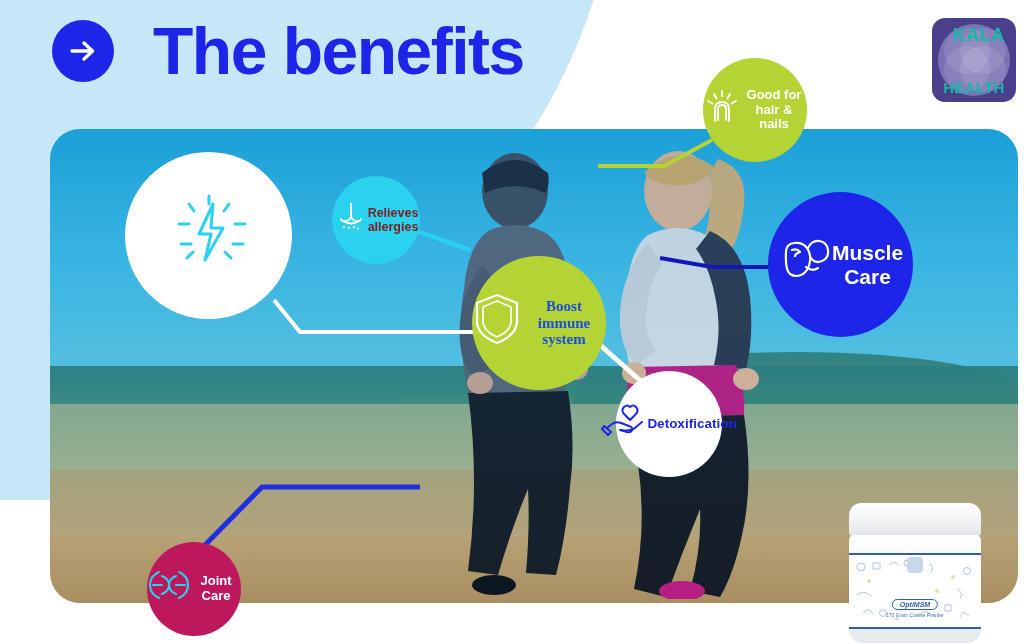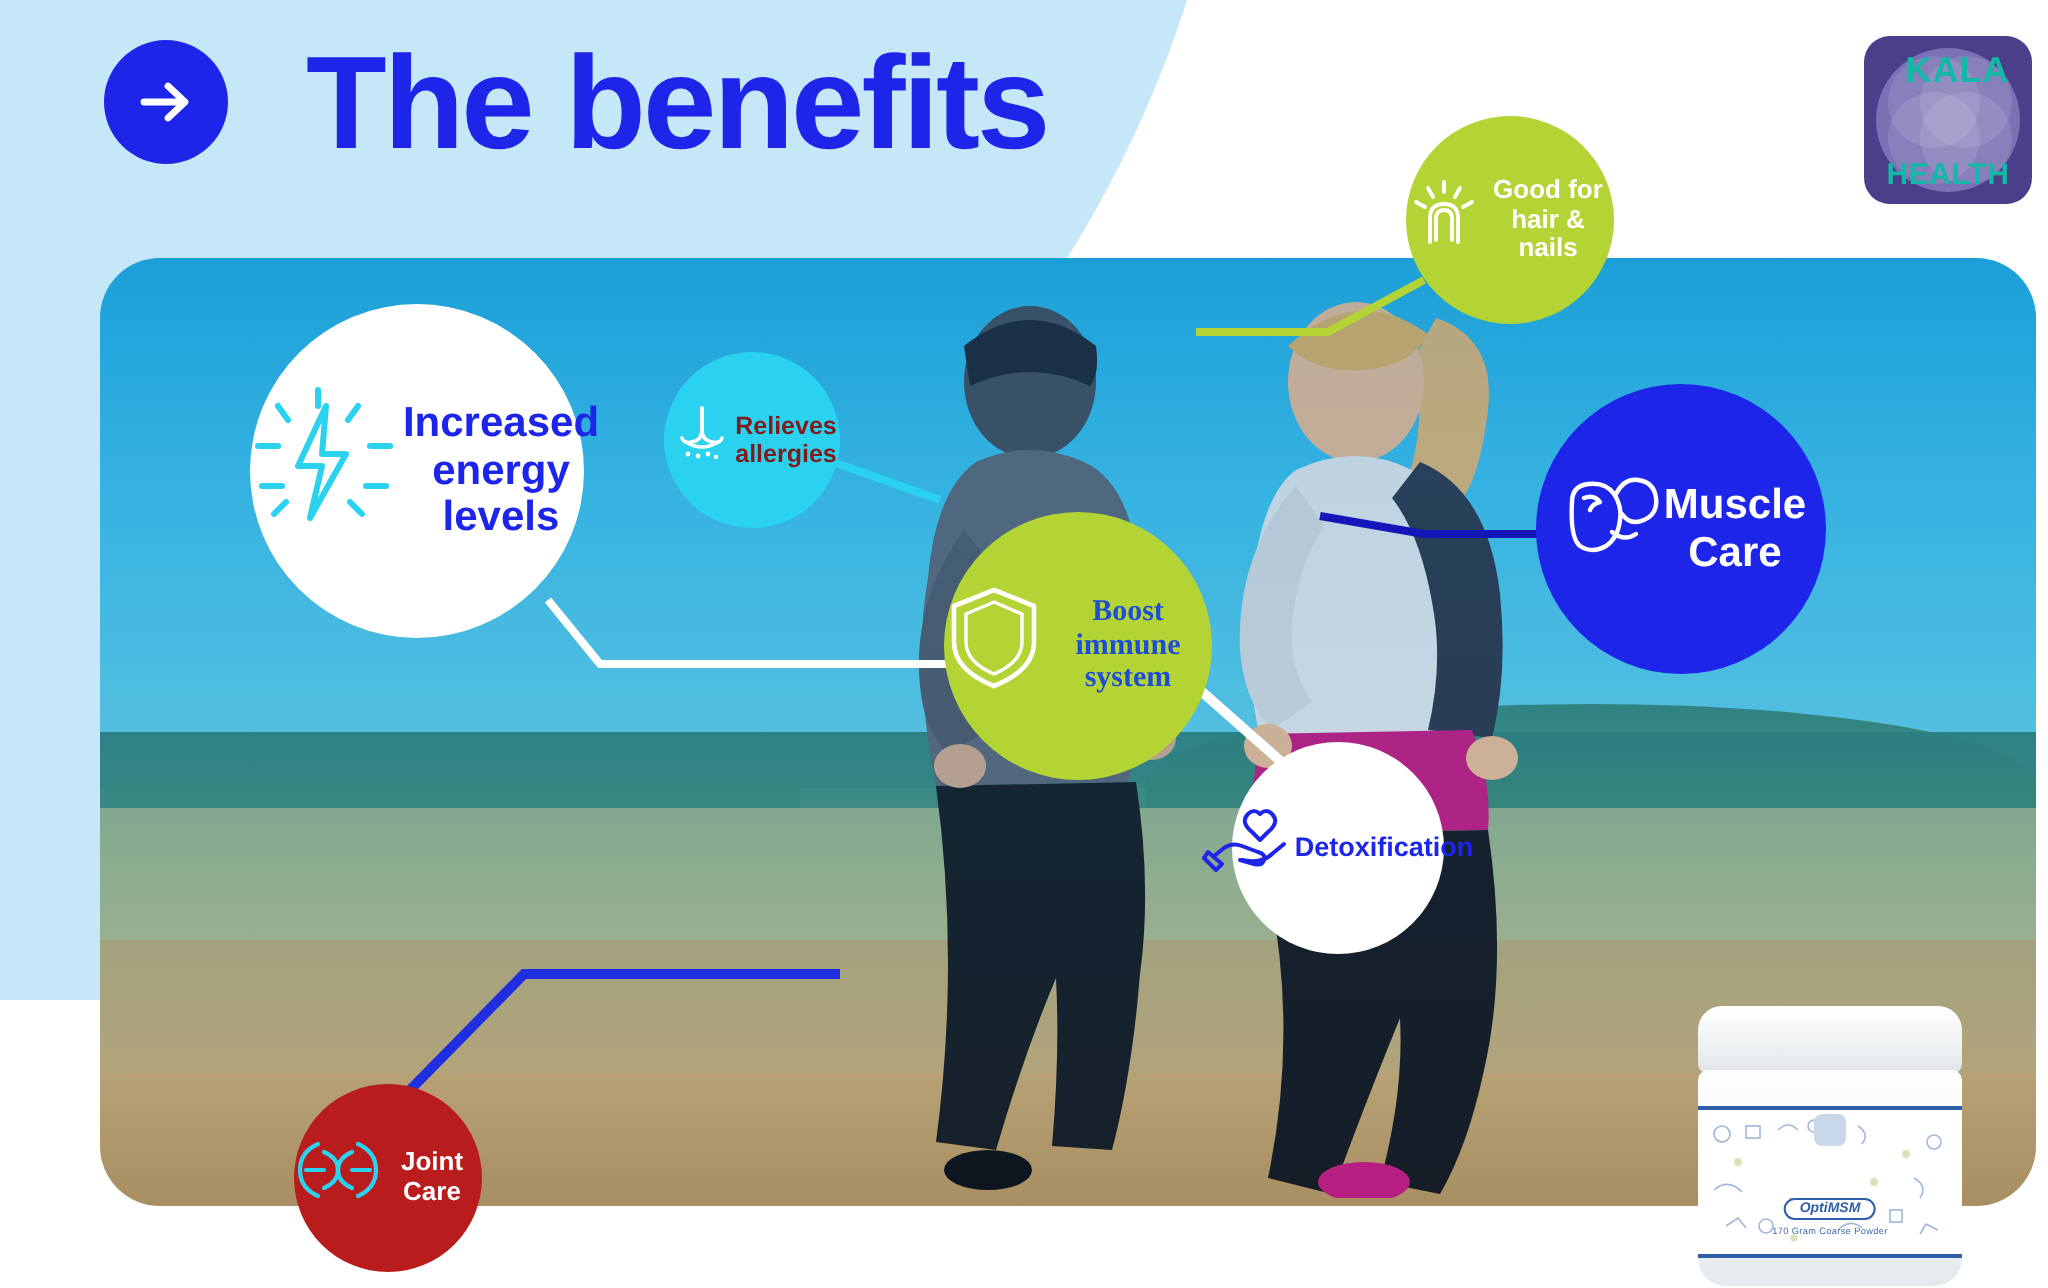--- a/index.html
+++ b/index.html
@@ -92,21 +92,21 @@
 
   .b-immune{left:472px;top:256px;width:134px;height:134px;background:#b4d335;}
   .b-immune .b-label{color:#1d4ed8;font-size:15px;font-family:Liberation Serif, serif;}
 
   .b-detox{left:616px;top:371px;width:106px;height:106px;background:#ffffff;}
   .b-detox .b-label{color:#1d26e8;font-size:13.5px;}
 
   .b-muscle{left:768px;top:192px;width:145px;height:145px;background:#1d26e8;}
   .b-muscle .b-label{color:#ffffff;font-size:21px;}
 
-  .b-joint{left:147px;top:542px;width:94px;height:94px;background:#b91c1c;align-items:center;}
+  .b-joint{left:147px;top:542px;width:94px;height:94px;background:#be185d;align-items:center;}
   .b-joint .b-label{color:#ffffff;font-size:13px;}
 
   
   .jar{position:absolute;left:845px;top:503px;width:140px;height:140px;z-index:35;}
   .jar-lid{position:absolute;left:4px;top:0;width:132px;height:34px;
     background:linear-gradient(180deg,#ffffff 0%,#eef1f3 60%,#dfe4e8 100%);
     border-radius:12px 12px 5px 5px;}
   .jar-body{position:absolute;left:4px;top:32px;width:132px;height:108px;
     background:linear-gradient(180deg,#fdfefe 0%,#f2f5f7 55%,#e4e9ed 100%);
     border-radius:5px 5px 14px 14px;overflow:hidden;}
@@ -221,23 +221,20 @@
             <path d="M22 14 L27 21"></path>
             <path d="M62 14 L57 21"></path>
           <path d="M12 34 H22"></path>
             <path d="M68 34 H78"></path>
           <path d="M14 54 H24"></path>
             <path d="M66 54 H76"></path>
           <path d="M20 68 L26 62"></path>
             <path d="M64 68 L58 62"></path>
         </g>
       </svg>
-    </span>
-    <span class="b-label">
-      <span>Increased</span><br><span>energy levels</span>
     </span>
   </div>
 
   <div class="badge b-allergies">
     <span class="b-icon">
       <svg width="34" height="30" viewBox="0 0 34 30">
         <g stroke="#ffffff" stroke-width="1.8" fill="none" stroke-linecap="round">
           <path d="M17 3 v11 q0 5 -5 6 q-4 1 -5 -2"></path>
           <path d="M17 3 v11 q0 5 5 6 q4 1 5 -2"></path>
           <path d="M9 20 q8 5 16 0"></path>

